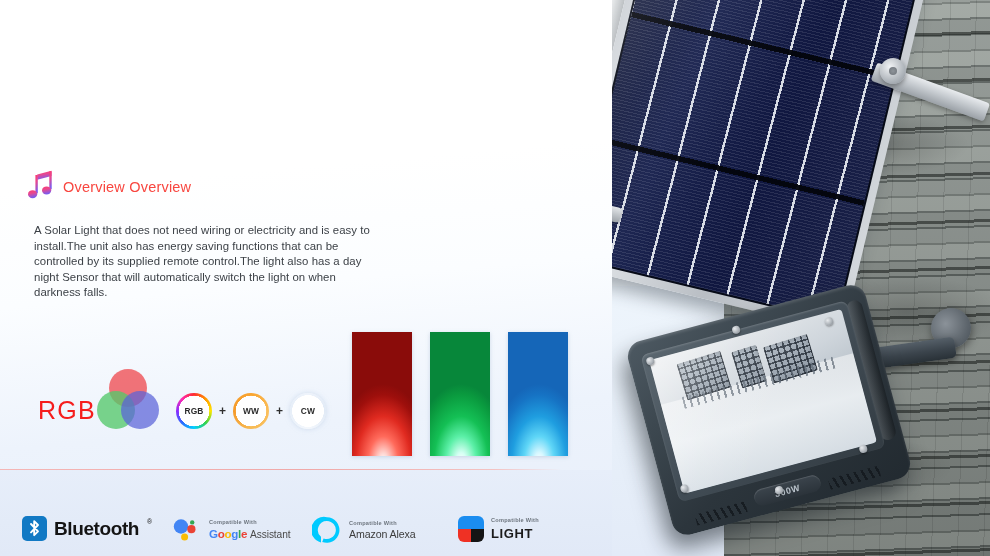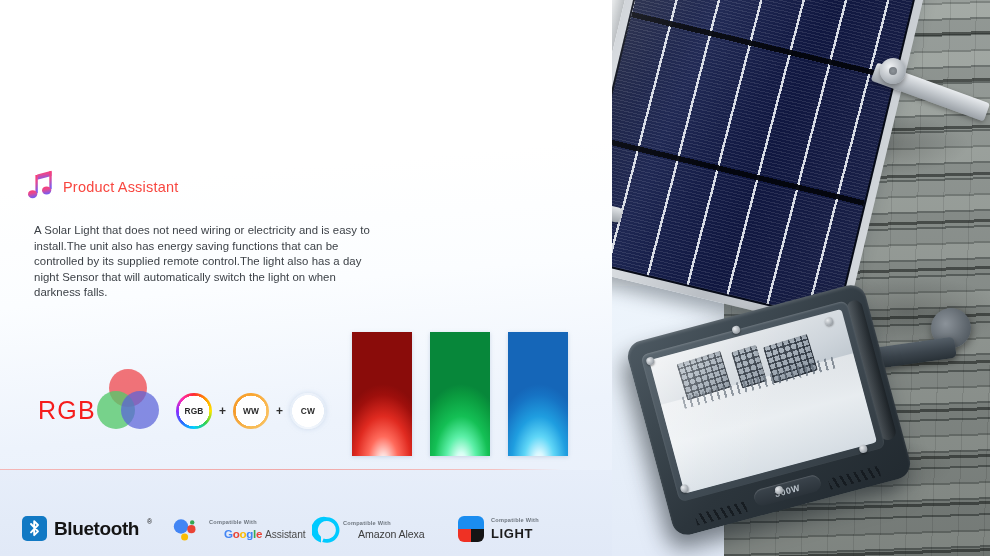--- a/index.html
+++ b/index.html
@@ -89,30 +89,30 @@
   }
   .sw-r{ background:radial-gradient(ellipse 78% 62% at 52% 104%, #ffffff 0%, #ffd2cd 11%, #ff6a5b 32%, #e02a20 58%, #9e0f0c 86%, #8a0c0a 100%); }
   .sw-g{ background:radial-gradient(ellipse 78% 62% at 52% 104%, #ffffff 0%, #d4fff3 11%, #5cf0a8 32%, #14c055 58%, #0a9b3f 86%, #07873a 100%); }
   .sw-b{ background:radial-gradient(ellipse 78% 62% at 52% 104%, #ffffff 0%, #d6f7ff 11%, #5fd6f7 32%, #1f9ee0 58%, #1673c4 86%, #1566b8 100%); }
 
   
   .compat{ position:absolute; left:0; top:512px; width:600px; height:46px; }
   .c-item{ position:absolute; display:flex; align-items:center; }
   .c-bt{ left:22px; top:4px; gap:7px; }
   .c-ga{ left:172px; top:5px; gap:7px; }
-  .c-az{ left:312px; top:3px; gap:1px; }
+  .c-az{ left:312px; top:3px; gap:7px; }
   .c-if{ left:458px; top:4px; gap:7px; }
 
   .bt-mark{ width:25px; height:25px; border-radius:5px; background:#1179c4; display:flex; align-items:center; justify-content:center; }
   .bt-word{ font-size:19px; font-weight:bold; color:#141414; letter-spacing:-.4px; }
   .bt-reg{ font-size:7px; color:#141414; position:relative; top:-7px; left:1px; }
 
   .c-txt{ display:flex; flex-direction:column; line-height:1; }
   .c-small{ font-size:5.6px; color:#6d757e; letter-spacing:.25px; margin-bottom:2.5px; font-weight:600; }
-  .c-big{ font-size:10.6px; color:#3c3c3c; letter-spacing:-.1px; white-space:nowrap;margin-left:15px; }
+  .c-big{ font-size:10.6px; color:#3c3c3c; letter-spacing:-.1px; white-space:nowrap; }
   .g-b{ color:#4285f4; } .g-r{ color:#ea4335; } .g-y{ color:#fbbc05; } .g-g{ color:#34a853; }
   .goog{ font-size:11.6px; font-weight:bold; letter-spacing:-.3px; }
   .assist{ font-size:10.2px; color:#4a4a4a; letter-spacing:-.1px; }
 
   .ift-mark{ width:26px; height:26px; border-radius:6px; overflow:hidden; display:grid;
              grid-template-columns:1fr 1fr; grid-template-rows:1fr 1fr; }
   .ift-top{ grid-column:1/3; background:#1b8df0; }
   .ift-bl{ background:#ef3124; } .ift-br{ background:#151515; }
   .ift-word{ font-size:13px; font-weight:bold; color:#1b1b1b; letter-spacing:.6px; }
 
@@ -357,21 +357,21 @@
           <stop offset="45%" stop-color="#e8488f"></stop>
           <stop offset="100%" stop-color="#7a5cf0"></stop>
         </linearGradient>
       </defs>
       <path d="M9.2 4.6 L23.5 0.8 L23.5 6.0 L9.2 9.8 Z" fill="url(#ng)"></path>
       <rect x="7.4" y="5.0" width="2.4" height="18.4" fill="url(#ng)"></rect>
       <rect x="21.3" y="1.3" width="2.4" height="18.0" fill="url(#ng)"></rect>
       <ellipse cx="4.6" cy="24.2" rx="4.6" ry="4.0" fill="url(#ng)"></ellipse>
       <ellipse cx="18.6" cy="20.4" rx="4.6" ry="4.0" fill="url(#ng)"></ellipse>
     </svg>
-    <span class="t-sub">Product Assistant</span>
+    <span class="t-sub">Overview Overview</span>
   </div>
 
   <p class="para">A Solar Light that does not need wiring or electricity and is easy to install.The unit also has energy saving functions that can be controlled by its supplied remote control.The light also has a day night Sensor that will automatically switch the light on when darkness falls.</p>
 
   <div class="rgb-word">RGB</div>
 
   <svg class="venn" viewBox="0 0 64 64">
     <circle cx="32" cy="20" r="19" fill="#ee4d52" fill-opacity="0.78"></circle>
     <circle cx="20" cy="42" r="19" fill="#55c86a" fill-opacity="0.78"></circle>
     <circle cx="44" cy="42" r="19" fill="#5a63d8" fill-opacity="0.72"></circle>

